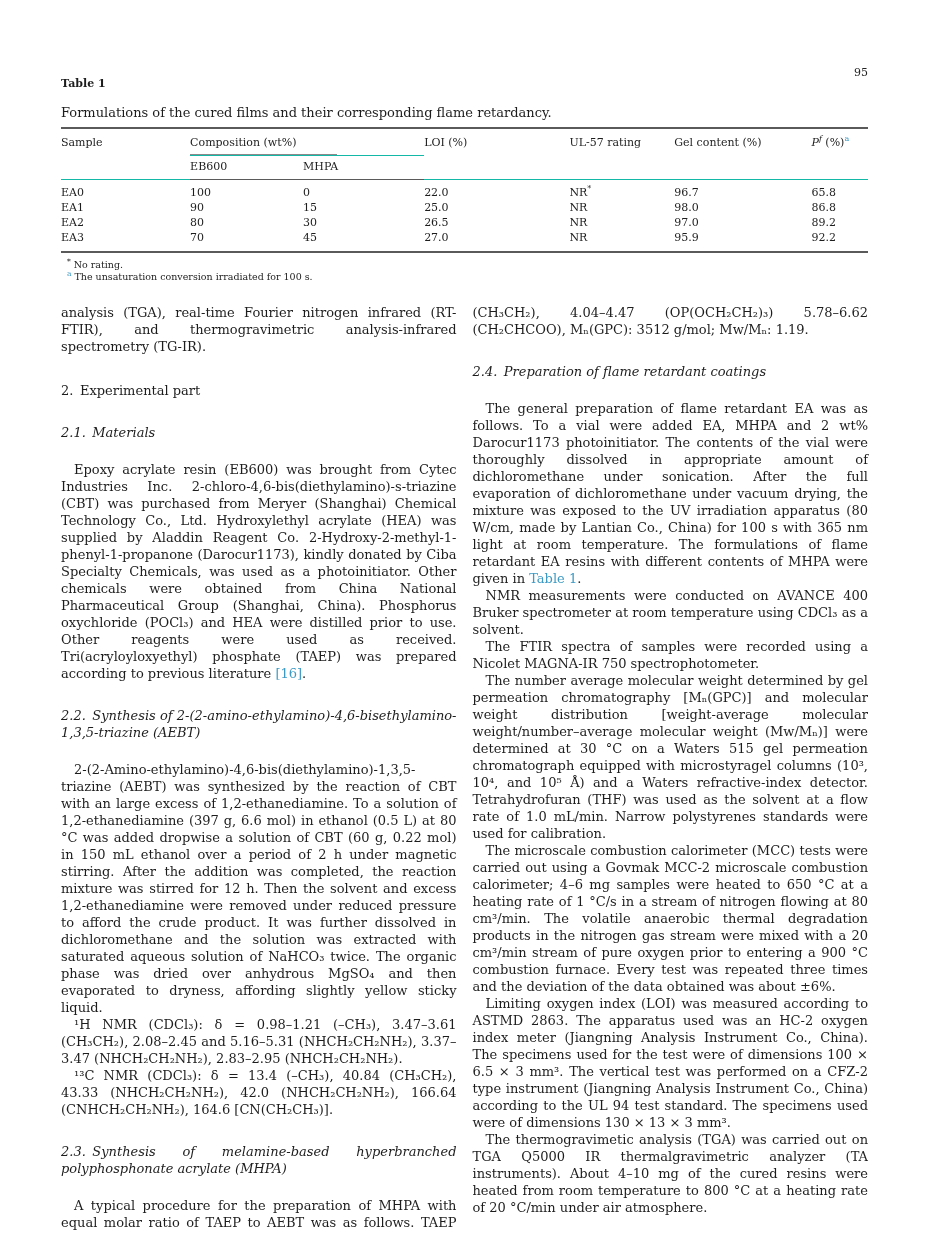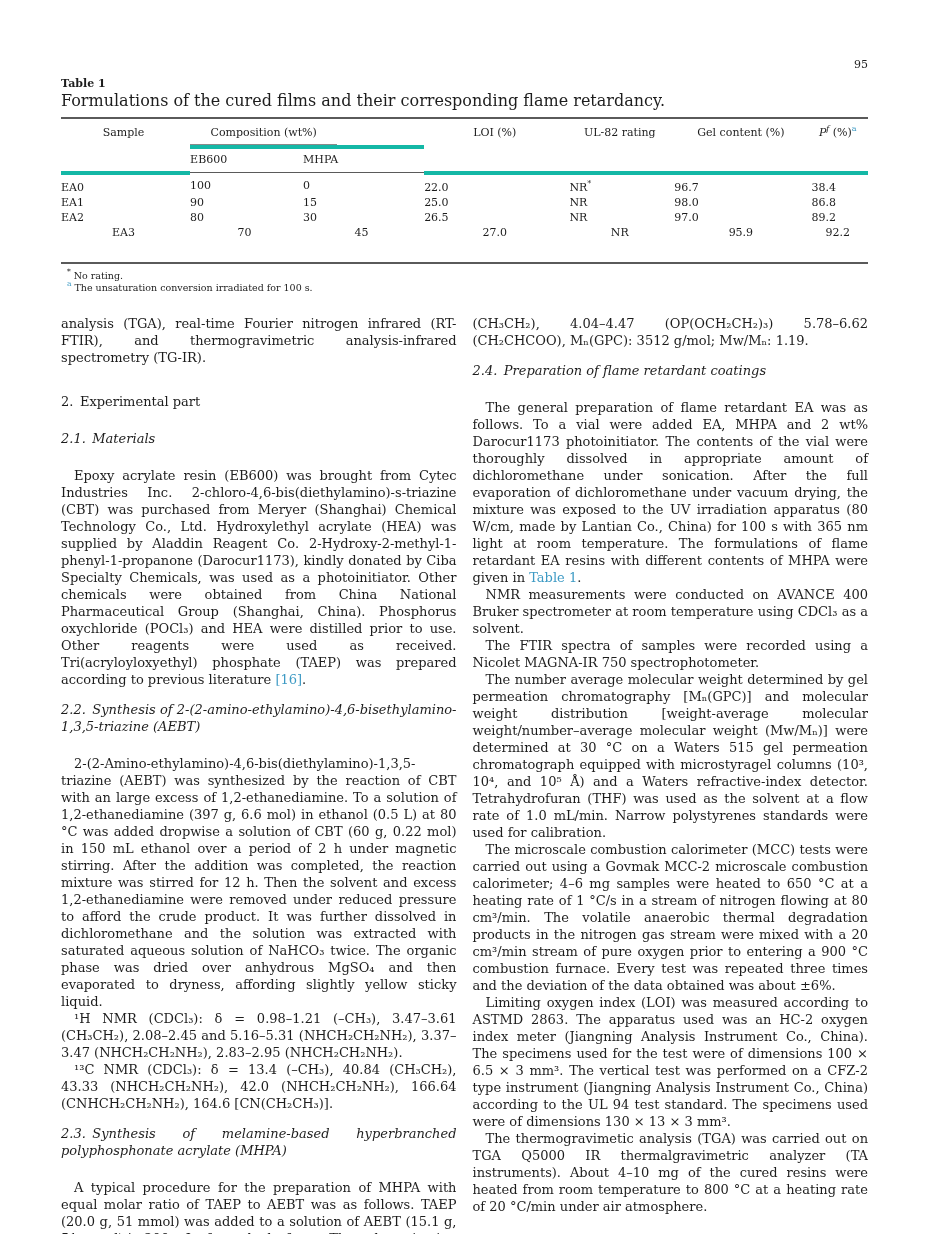--- a/index.html
+++ b/index.html
@@ -12,63 +12,63 @@
     color:#1d1d1d;
     overflow:hidden;
   }
   .content { padding:50px 58px 0 61px; }
 
   
   .running-head {
     position:relative;
     font-size:11px; font-style:italic; text-align:center; color:#222;
   }
-  .page-num { position:absolute; right:0; top:8px; font-style:normal; }
+  .page-num { position:absolute; right:0; top:16px; font-style:normal; }
 
   
   .cap-label { margin-top:27px; font-size:11px; font-weight:bold; }
-  .cap-text  { margin-top:1px;  font-size:16px; }
+  .cap-text  { margin-top:15px;  font-size:13px; }
 
   
   table.t1 {
     width:100%; margin-top:7px;
     border-collapse:collapse;
     border-top:2px solid #5a5a5a;
     border-bottom:2px solid #5a5a5a;
     font-size:11px;
   }
   table.t1 th, table.t1 td {
     font-weight:normal; text-align:left; vertical-align:top;
     padding:1px 4px 1px 0;
   }
-  table.t1 thead tr.h1 th { padding-top:7px; border-bottom:4px solid #14b8a6;text-align:center; }
+  table.t1 thead tr.h1 th { padding-top:7px; border-bottom:1px solid #14b8a6; }
   table.t1 thead th.comp  { border-bottom:none; padding-bottom:0;margin-left:20px; }
   table.t1 thead th.comp .comp-inner {
     display:block; width:64%; padding-bottom:5px;
     border-bottom:1px solid #8a8a8a;
   }
   table.t1 thead tr.h2 th { padding:4px 0 6px; border-bottom:1px solid #5a5a5a; }
   table.t1 tbody tr:first-child td { padding-top:6px; }
-  table.t1 tbody tr:last-child td  { padding-bottom:23px;text-align:center; }
+  table.t1 tbody tr:last-child td  { padding-bottom:7px; }
   .num-right { text-align:right; }
   .ital { font-style:italic; }
   sup { font-size:8px; line-height:0; }
 
   
   .footnotes { margin-top:6px; }
   .fn { margin:0 0 1px; font-size:9.5px; color:#222; padding-left:6px; }
   .fn sup { font-size:7.5px; margin-right:3px; }
 
   
   .cols { display:flex; gap:16px; margin-top:22px; }
   .col  { width:396px; text-align:justify; font-size:13px; line-height:17px; }
   .col p { margin:0; }
   .indent { text-indent:13px; }
   .sec    { font-weight:normal; margin:27px 0 20px !important; }
-  .subsec { font-style:italic; margin:13px 0 20px !important; }
+  .subsec { font-style:italic; margin:25px 0 20px !important; }
 
   .link, .link-sup { color:#3d9ac4; cursor:pointer; }
 </style>
 </head>
 <body>
 
 <div class="page">
   <div class="content">
 
     <div class="running-head">
@@ -88,38 +88,38 @@
           <col style="width:17%">
           <col style="width:7%">
       </colgroup>
       <thead>
         <tr class="h1">
           <th rowspan="2">Sample</th>
           <th colspan="2" class="comp">
             <span class="comp-inner">Composition (wt%)</span>
           </th>
           <th rowspan="2">LOI (%)</th>
-          <th rowspan="2">UL-82 rating</th>
+          <th rowspan="2">UL-57 rating</th>
           <th rowspan="2">Gel content (%)</th>
           <th rowspan="2" class="num-right"><span class="ital">P</span><sup class="ital">f</sup><span> (%)</span><sup class="link-sup">a</sup></th>
         </tr>
         <tr class="h2">
           <th>EB600</th>
           <th>MHPA</th>
         </tr>
       </thead>
       <tbody>
         <tr>
           <td>EA0</td>
           <td>100</td>
           <td>0</td>
           <td>22.0</td>
           <td><span>NR</span><sup>*</sup></td>
           <td>96.7</td>
-          <td class="num-right">38.4</td>
+          <td class="num-right">65.8</td>
         </tr>
         <tr>
           <td>EA1</td>
           <td>90</td>
           <td>15</td>
           <td>25.0</td>
           <td><span>NR</span><sup></sup></td>
           <td>98.0</td>
           <td class="num-right">86.8</td>
         </tr>

